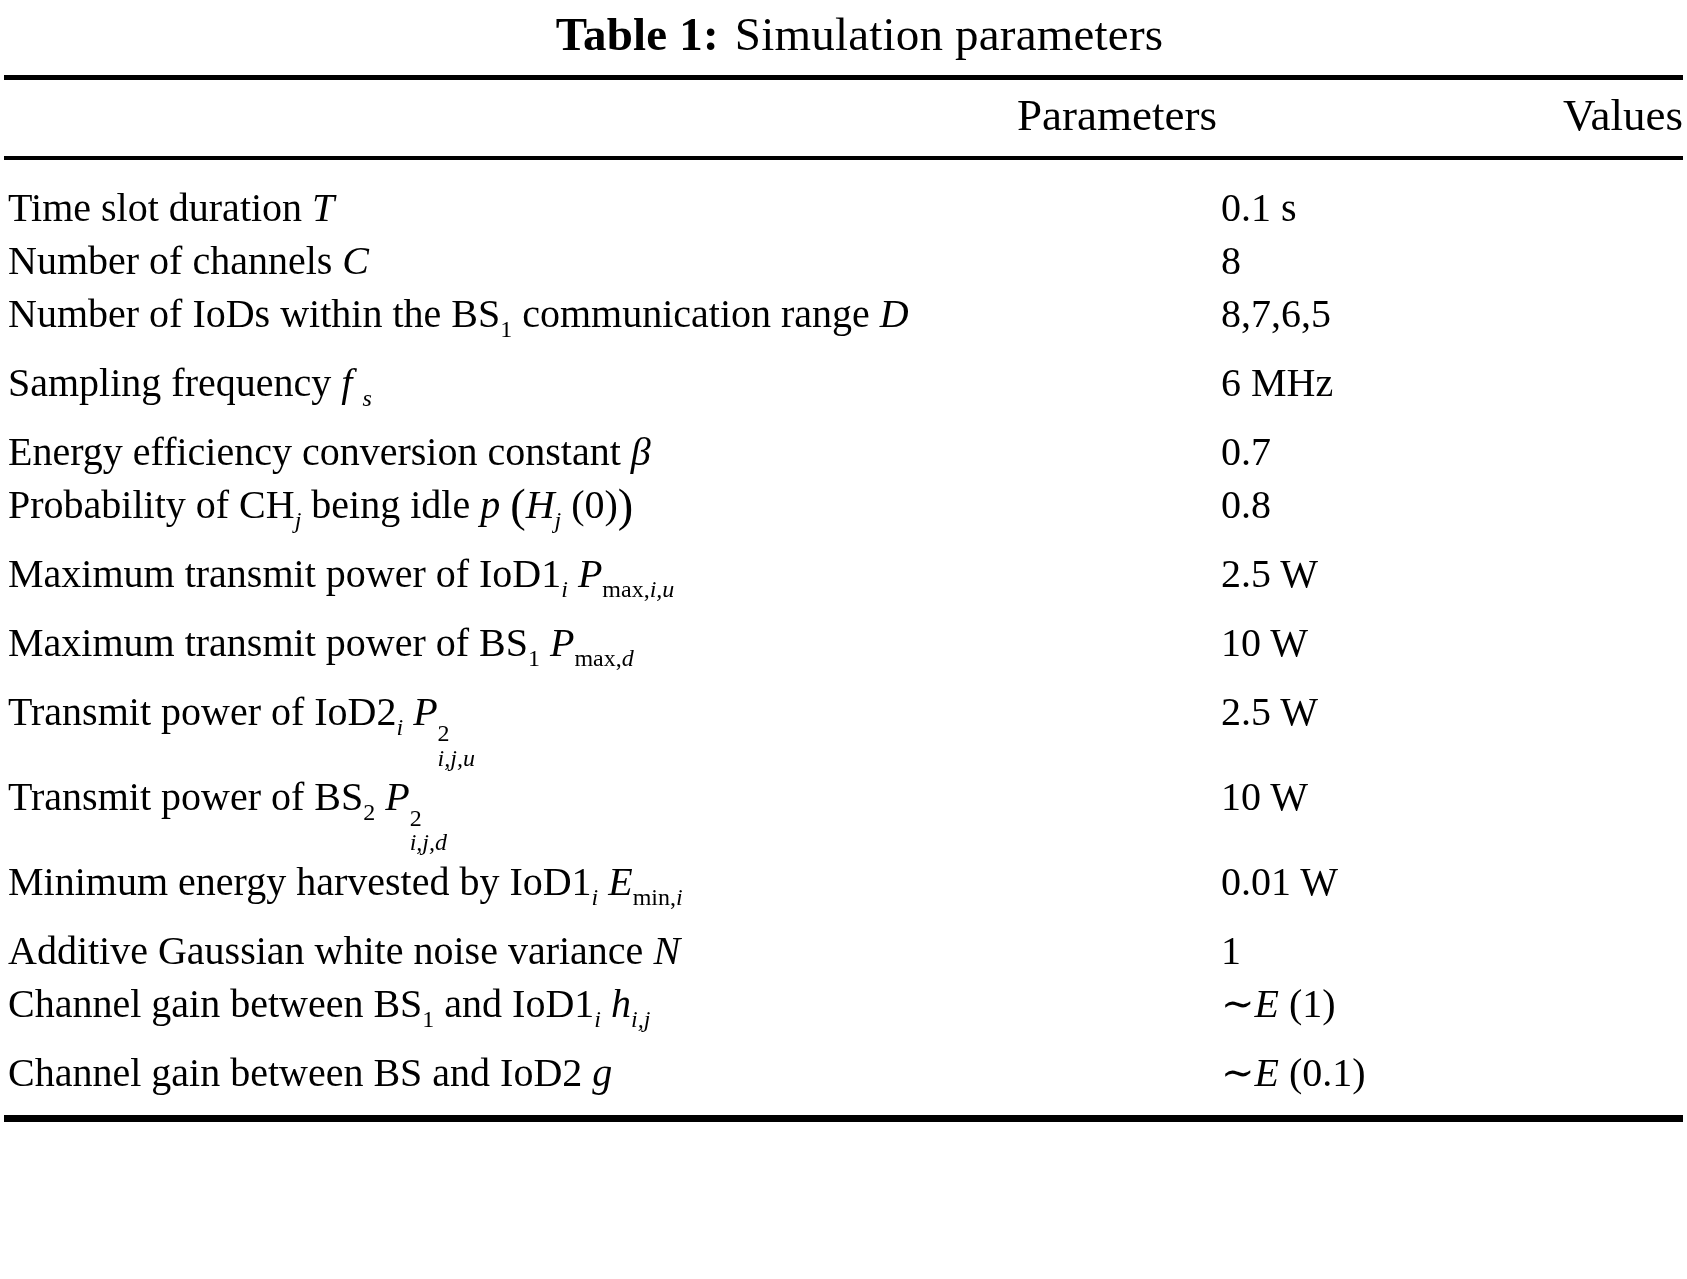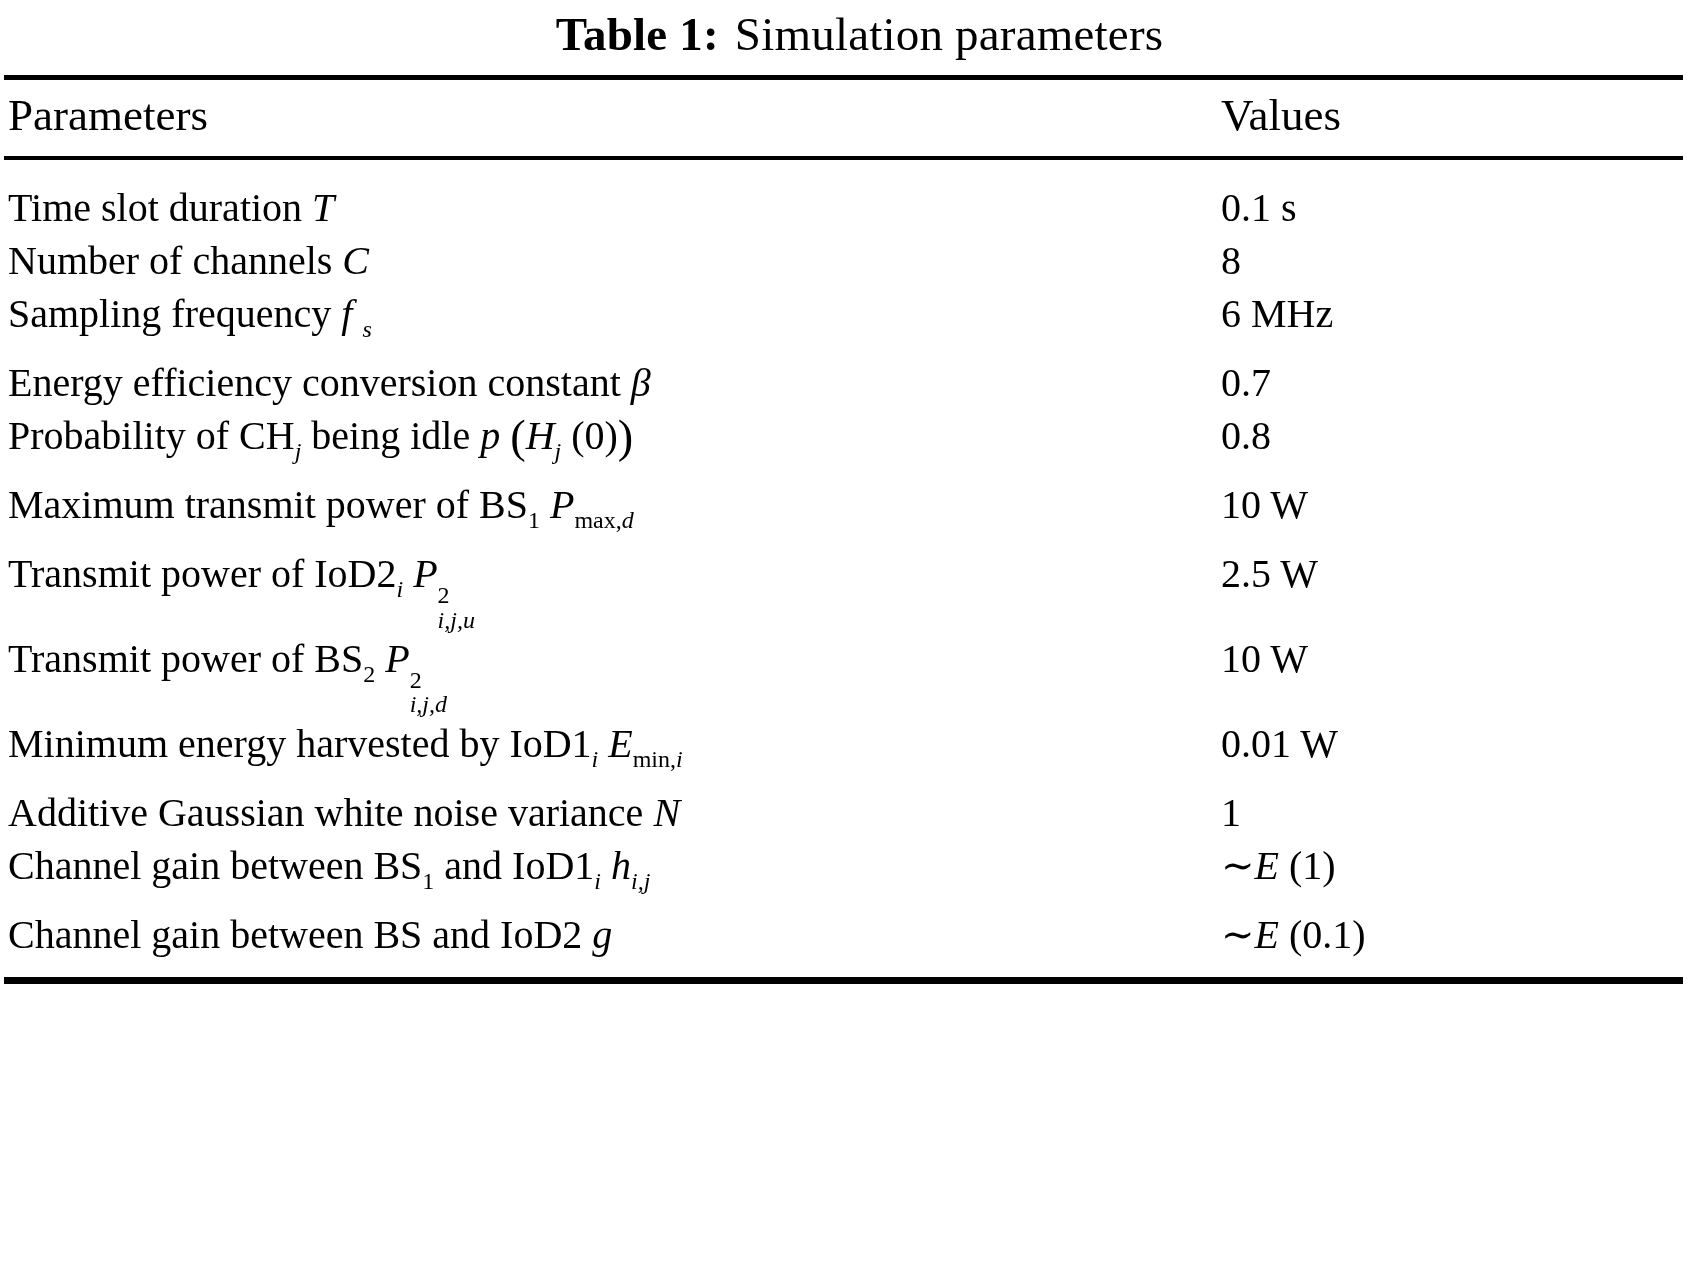--- a/index.html
+++ b/index.html
@@ -22,21 +22,21 @@
     margin: 13px 4px 0 4px;
     border-collapse: collapse;
     border-top: 5px solid #000;
     border-bottom: 7px solid #000;
     table-layout: fixed;
   }
   col.c-param { width: 1213px; }
   th {
     font-size: 45px;
     font-weight: normal;
-    text-align: left;
+    text-align: right;
     padding: 9px 0 15px 4px;
     border-bottom: 4px solid #000;
   }
   td {
     font-size: 40px;
     line-height: 53px;
     vertical-align: top;
     padding: 0 0 0 4px;
   }
   tbody tr:first-child td { padding-top: 21px; }
@@ -77,37 +77,45 @@
   <tr>
     <td><span>Time slot duration </span><span class="it">T</span></td>
     <td><span>0.1 s</span></td>
   </tr>
 
   <tr>
     <td><span>Number of channels </span><span class="it">C</span></td>
     <td><span>8</span></td>
   </tr>
 
+  <tr>
+    <td><span>Number of IoDs within the BS</span><span class="sb">1</span><span> communication range </span><span class="it">D</span></td>
+    <td><span>8,7,6,5</span></td>
+  </tr>
 
   <tr>
     <td><span>Sampling frequency </span><span class="it">f</span><span> </span><span class="it sb">s</span></td>
     <td><span>6 MHz</span></td>
   </tr>
 
 
   <tr>
     <td><span>Energy efficiency conversion constant </span><span class="it">β</span></td>
     <td><span>0.7</span></td>
   </tr>
 
   <tr>
     <td><span>Probability of CH</span><span class="it sb">j</span><span> being idle </span><span class="it">p</span><span> </span><span class="bigp">(</span><span class="it">H</span><span class="it sb">j</span><span> (0)</span><span class="bigp">)</span></td>
     <td><span>0.8</span></td>
   </tr>
 
+  <tr>
+    <td><span>Maximum transmit power of IoD1</span><span class="it sb">i</span><span> </span><span class="it">P</span><span class="sb">max,</span><span class="it sb">i,u</span></td>
+    <td><span>2.5 W</span></td>
+  </tr>
 
   <tr>
     <td><span>Maximum transmit power of BS</span><span class="sb">1</span><span> </span><span class="it">P</span><span class="sb">max,</span><span class="it sb">d</span></td>
     <td><span>10 W</span></td>
   </tr>
 
   <tr>
     <td><span>Transmit power of IoD2</span><span class="it sb">i</span><span> </span><span class="it">P</span><span class="stack">
             <span class="st-sup">2</span>
             <span class="st-sub">i,j,u</span>

